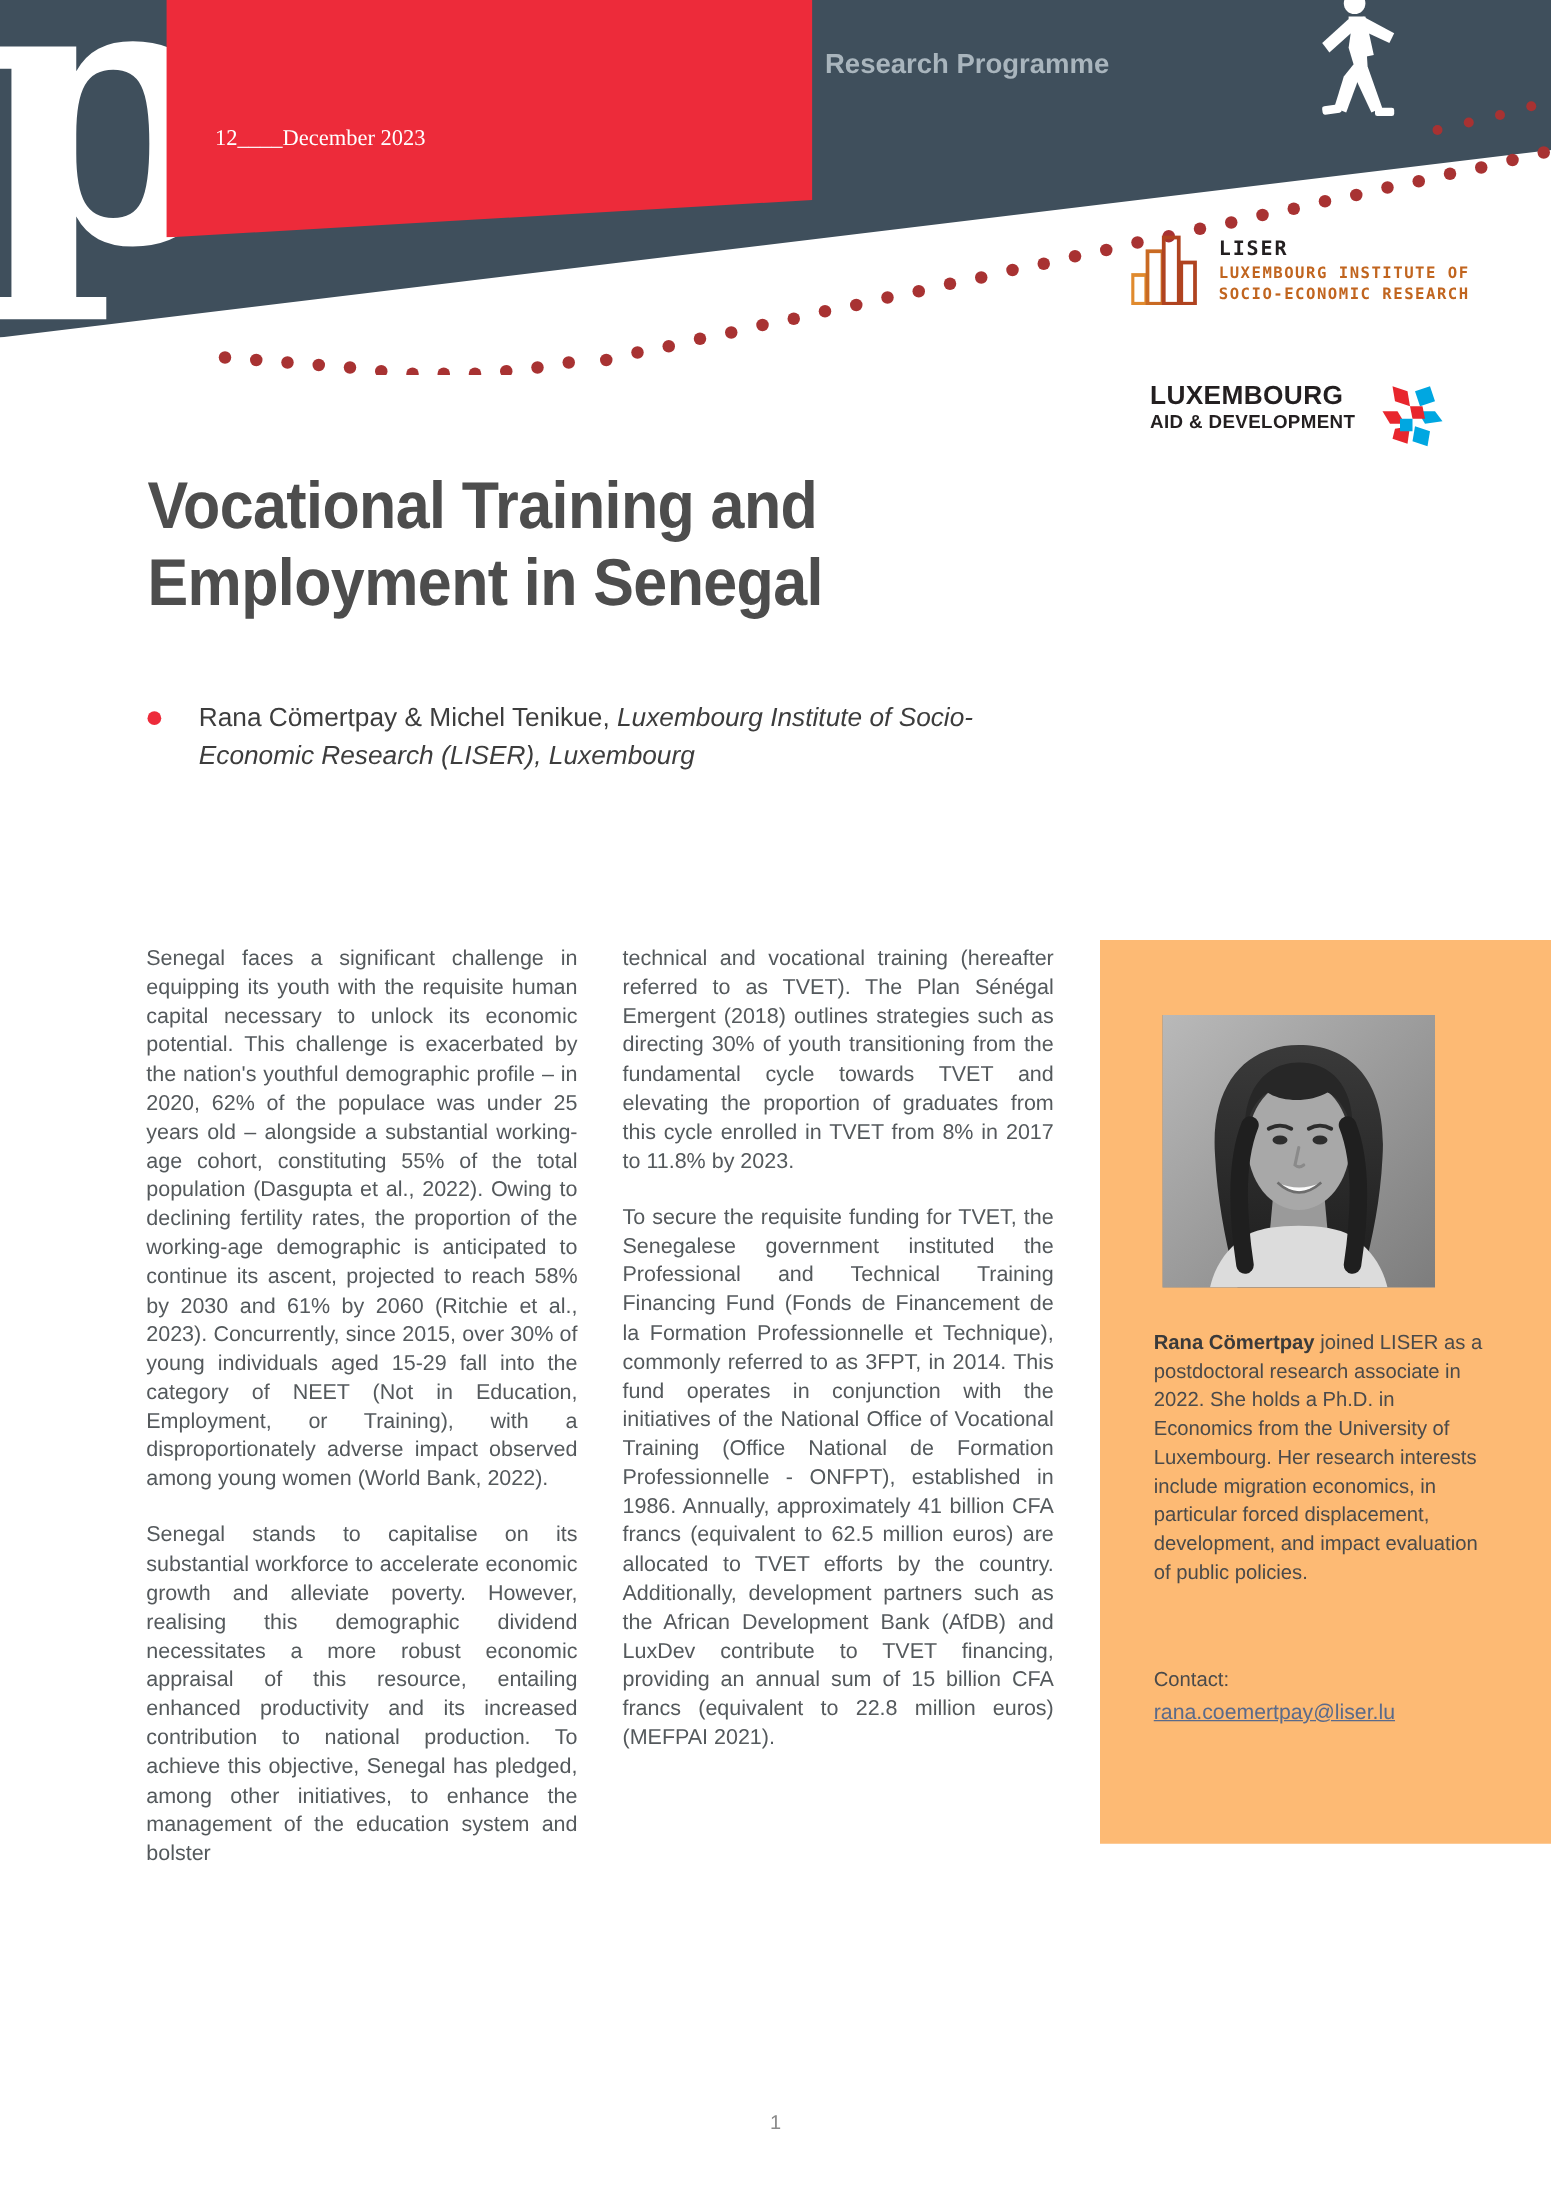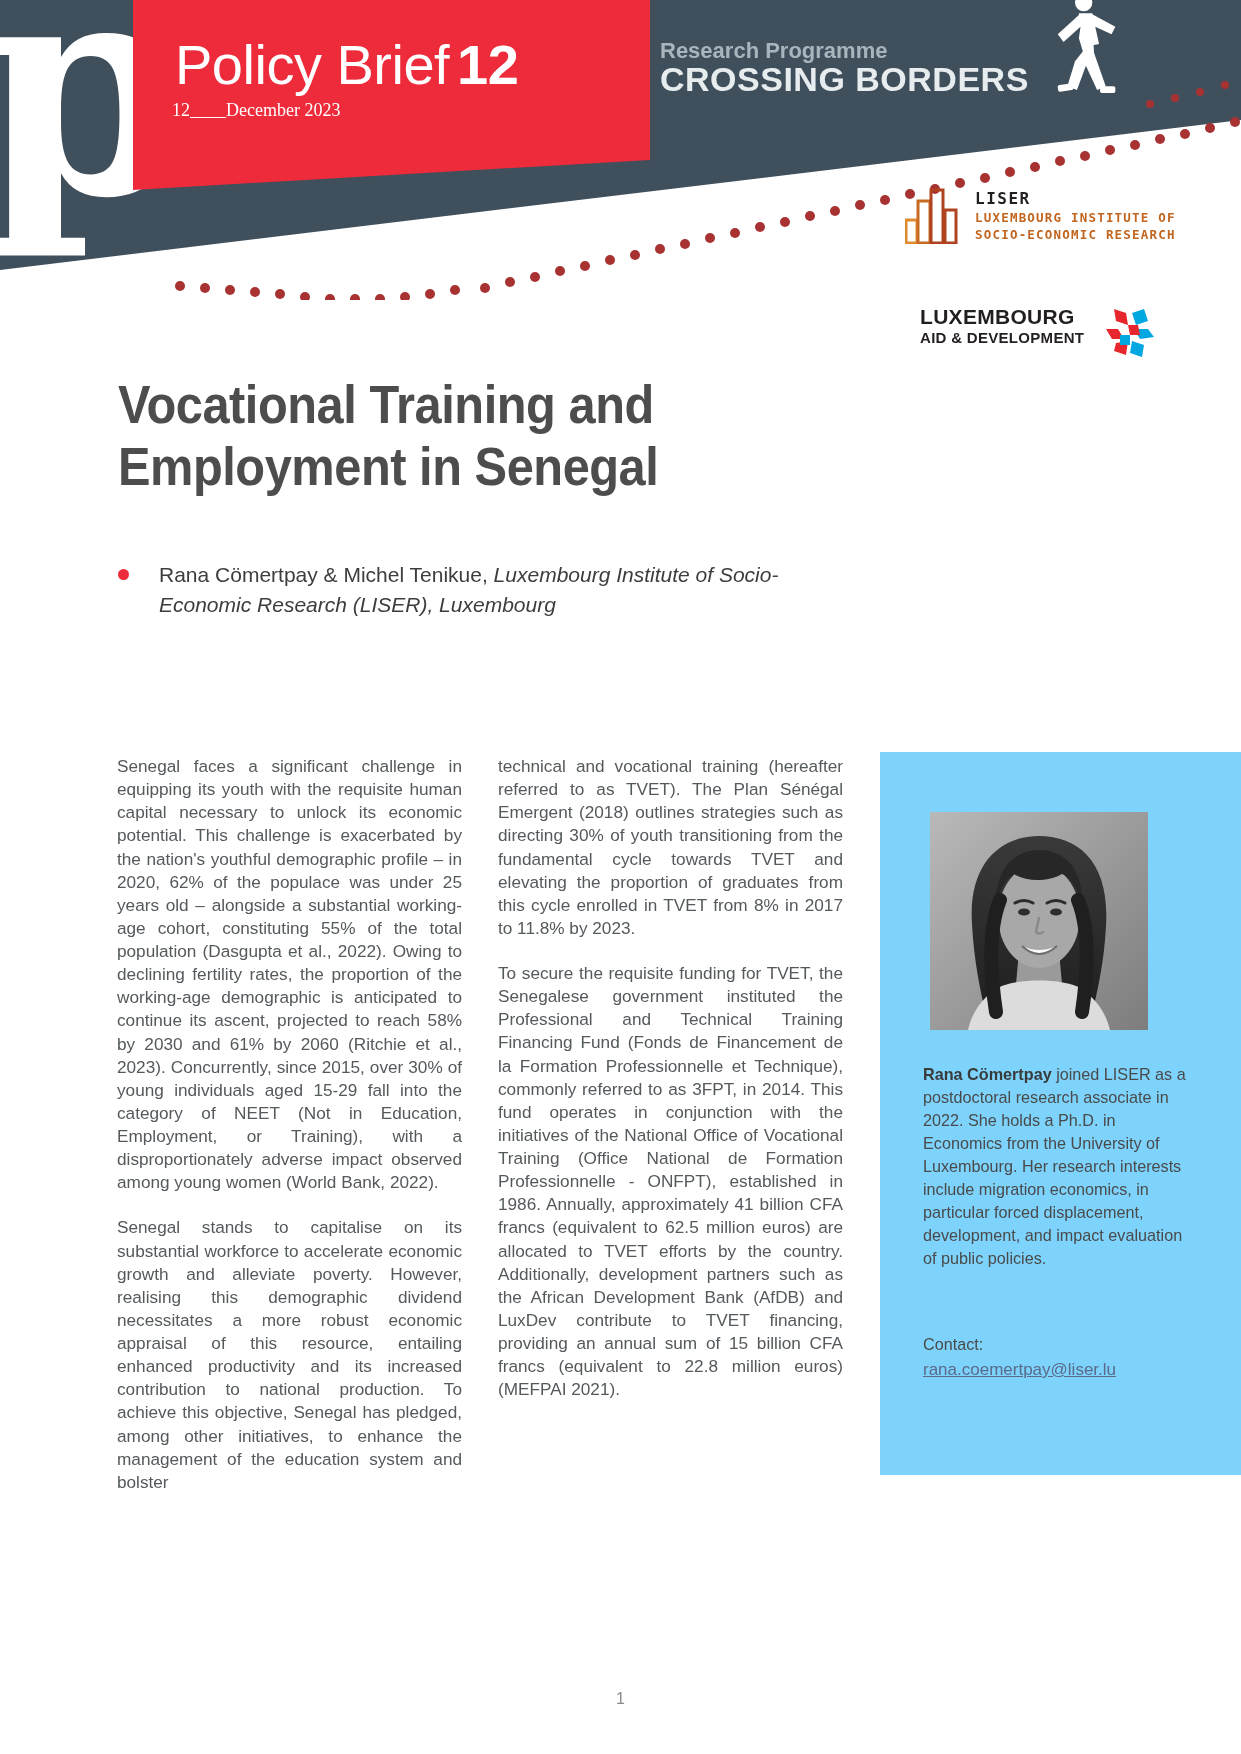--- a/index.html
+++ b/index.html
@@ -203,21 +203,21 @@
   .col-1 { left: 117px; }
   .col-2 { left: 498px; }
 
   
   .sidebar {
     position: absolute;
     left: 880px;
     top: 752px;
     width: 361px;
     height: 723px;
-    background: #7dd3fc;
+    background: #fdba74;
   }
   .portrait {
     position: absolute;
     left: 50px; top: 60px;
     width: 218px; height: 218px;
     overflow: hidden;
     background: #8d8d8d;
   }
   .portrait svg { display: block; }
   .bio {
@@ -257,28 +257,24 @@
 <body>
 
 <div class="header">
 
   <div class="hdr-dark"></div>
 
   <div class="ghost-letters">p</div>
 
   <div class="hdr-red"></div>
 
-  <div class="hdr-title">
-    <span>Policy Brief</span><span class="num">12</span>
-  </div>
 
   <div class="hdr-date">12____December 2023</div>
 
   <div class="hdr-prog-small">Research Programme</div>
-  <div class="hdr-prog-big">CROSSING BORDERS</div>
 
   <svg class="walker" viewBox="0 0 110 125">
     <g fill="#ffffff">
       <circle cx="63" cy="9" r="9"></circle>
       <path d="M58 20 L72 20 L79 52 L70 54 L64 34 L58 34 Z"></path>
       <path d="M60 32 L72 32 L74 64 L64 66 L58 46 Z"></path>
       <path d="M63 60 L74 62 L86 96 L77 100 L64 72 Z"></path>
       <path d="M62 60 L70 62 L56 100 L46 96 L54 70 Z"></path>
       <path d="M70 20 L96 34 L92 42 L66 30 Z"></path>
       <path d="M58 22 L36 42 L42 50 L62 32 Z"></path>

